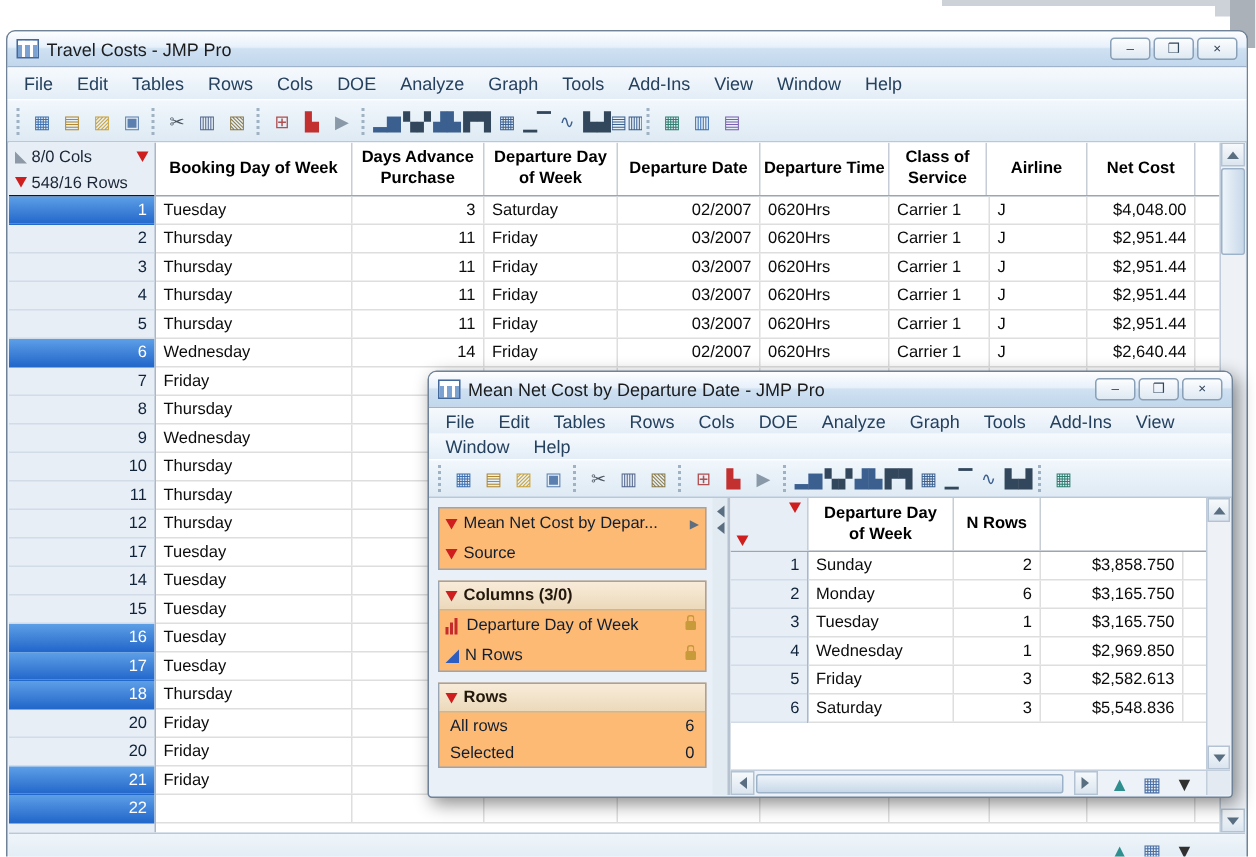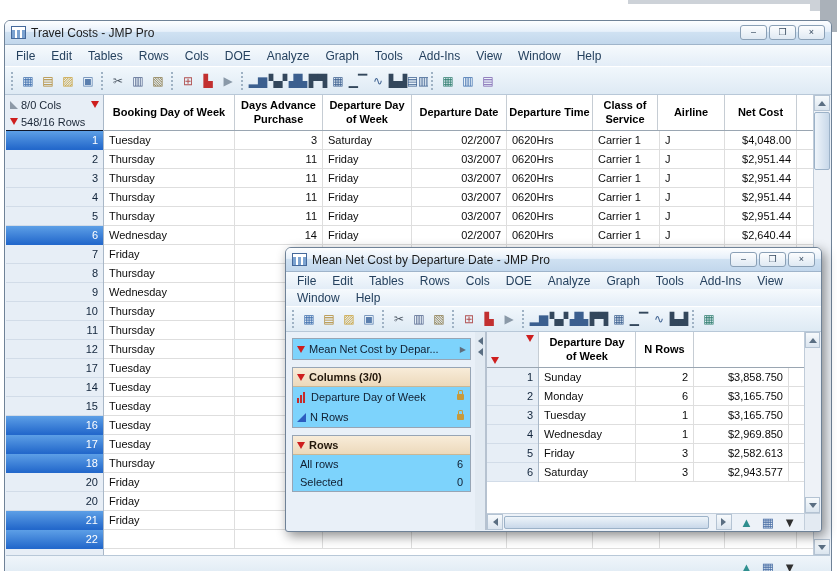--- a/index.html
+++ b/index.html
@@ -86,21 +86,21 @@
   .vtrack{flex:1}
   .statusbar{position:absolute;left:1px;right:1px;bottom:1px;height:23px;
     background:linear-gradient(#eff5fa,#dde9f3);border-top:1px solid #b8c8d8;
     display:flex;align-items:center;justify-content:flex-end;gap:9px;padding-right:34px}
   .st-icon{font-size:13px;line-height:1;cursor:default}
 
   
   .sum-content{position:absolute;left:1px;right:1px;top:84px;bottom:1px;
     display:flex;background:#e9f0f8;border-radius:0 0 2px 2px}
   .side-panel{width:188px;flex:none;padding:6px 4px 0 5px;overflow:hidden}
-  .panel-box{background:#7dd3fc;border:1px solid #97a5b5;margin-bottom:7px}
+  .panel-box{background:#fdba74;border:1px solid #97a5b5;margin-bottom:7px}
   .pb-row{height:20px;display:flex;align-items:center;gap:4px;padding:0 4px;
     font-size:11px;color:#101e30}
   .pb-header{height:19px;display:flex;align-items:center;gap:4px;padding:0 4px;
     font-size:11px;font-weight:bold;color:#23180c;
     background:linear-gradient(#f8ecd9,#ecd9bb);border-bottom:1px solid #c9b795}
   .ell{overflow:hidden;text-overflow:ellipsis;white-space:nowrap;flex:1}
   .chev{color:#5e6e7e;font-size:8px;flex:none}
   .ic-nominal{width:10px;height:11px;flex:none;background-repeat:no-repeat;
     background-image:linear-gradient(#c52b2b,#c52b2b),linear-gradient(#c52b2b,#c52b2b),linear-gradient(#c52b2b,#c52b2b);
     background-size:2px 5px,2px 8px,2px 11px;
@@ -548,20 +548,24 @@
     </div>
 
   <div class="sum-content">
     <div class="side-panel">
       <div class="panel-box">
         <div class="pb-row">
           <span class="rtri"></span>
           <span class="ell">Mean Net Cost by Depar...</span>
           <span class="chev">▶</span>
         </div>
+        <div class="pb-row">
+          <span class="rtri"></span>
+          <span class="ell">Source</span>
+        </div>
       </div>
       <div class="panel-box">
         <div class="pb-header">
           <span class="rtri"></span>
           <span class="ell">Columns (3/0)</span>
         </div>
         <div id="sum-col-items">
             <div class="pb-row">
               <span class="ic-nominal"></span>
               <span class="ell">Departure Day of Week</span>
@@ -643,21 +647,21 @@
                 <div class="g-cell a-r" style="width: 95px;">$2,969.850</div>
               </div>
               <div class="grid-row">
                 <div class="g-cell a-l" style="width: 97px;">Friday</div>
                 <div class="g-cell a-r" style="width: 58px;">3</div>
                 <div class="g-cell a-r" style="width: 95px;">$2,582.613</div>
               </div>
               <div class="grid-row">
                 <div class="g-cell a-l" style="width: 97px;">Saturday</div>
                 <div class="g-cell a-r" style="width: 58px;">3</div>
-                <div class="g-cell a-r" style="width: 95px;">$2,943.577</div>
+                <div class="g-cell a-r" style="width: 95px;">$5,548.836</div>
               </div>
             </div>
         </div>
       </div>
       <div class="sum-vscroll">
         <div class="sb-btn">
             <span class="tri tri-up"></span>
           </div>
         <div class="vtrack"></div>
         <div class="sb-btn">

